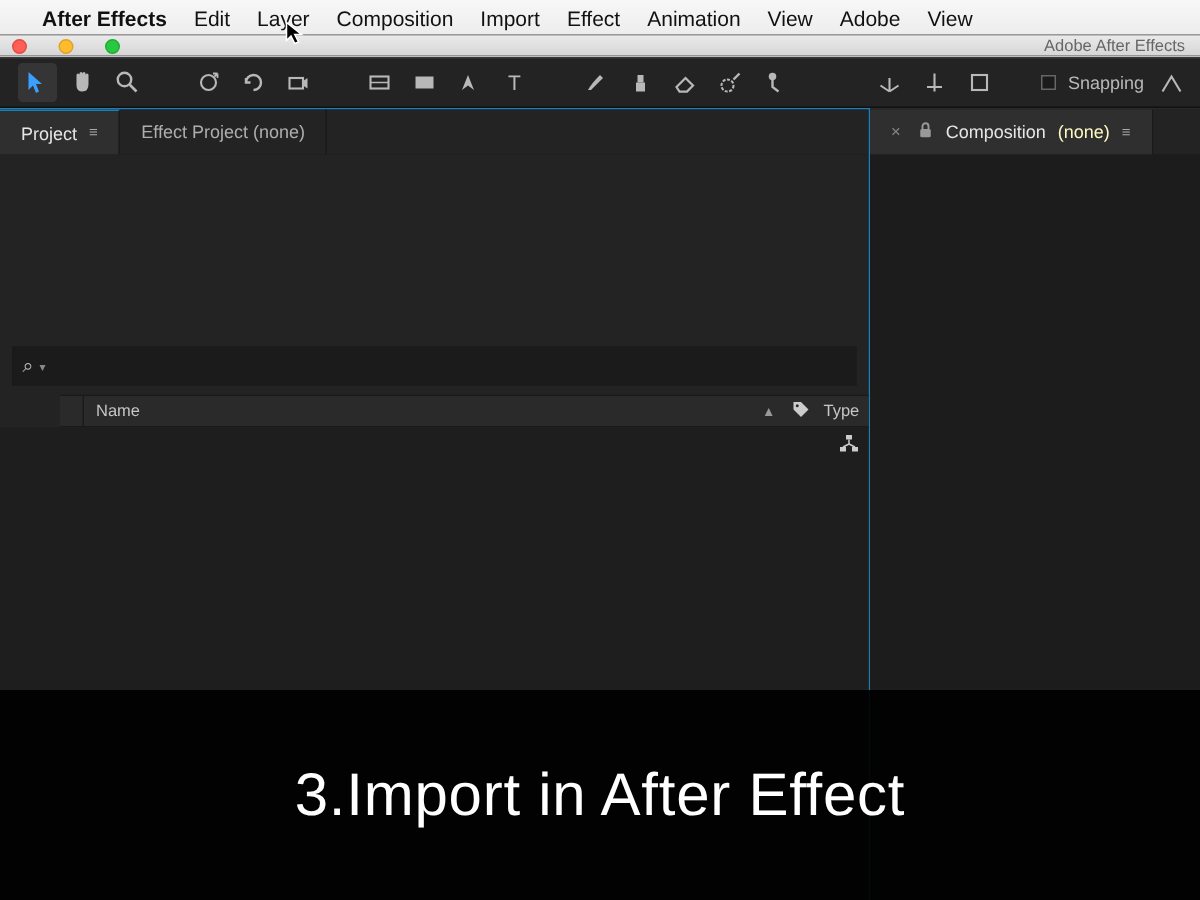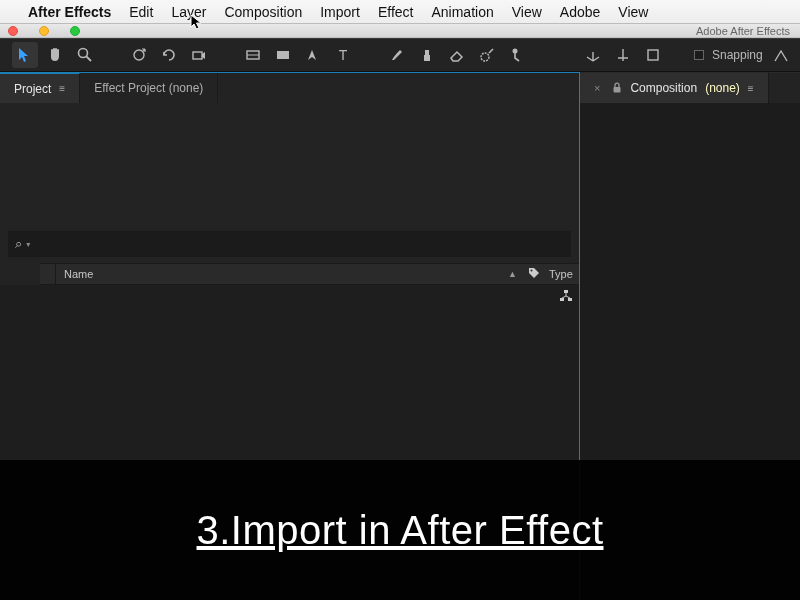--- a/index.html
+++ b/index.html
@@ -84,21 +84,21 @@
     flex:1; background:#1e1e1e; position:relative;
   }
   .proj-list .flow-ic {
     position:absolute; right:6px; top:4px; color:#bbb; font-size:12px;
   }
   .right-body { flex:1; background:#1c1c1c; }
   
   .caption {
     position:absolute; left:0; right:0; bottom:0; height:140px;
     background: rgba(0,0,0,0.92); display:flex; align-items:center; justify-content:center;
-    color:#fff; font-size:40px; font-weight:300; letter-spacing:0.5px;text-decoration:underline;
+    color:#fff; font-size:40px; font-weight:300; letter-spacing:0.5px;
   }
   .abs-root { position:relative; width:800px; height:600px; }
 </style>
 </head>
 <body>
 <div class="abs-root">
 
 <div class="mac-menubar">
   <span class="apple"></span>
   <span class="app-name">After Effects</span>

